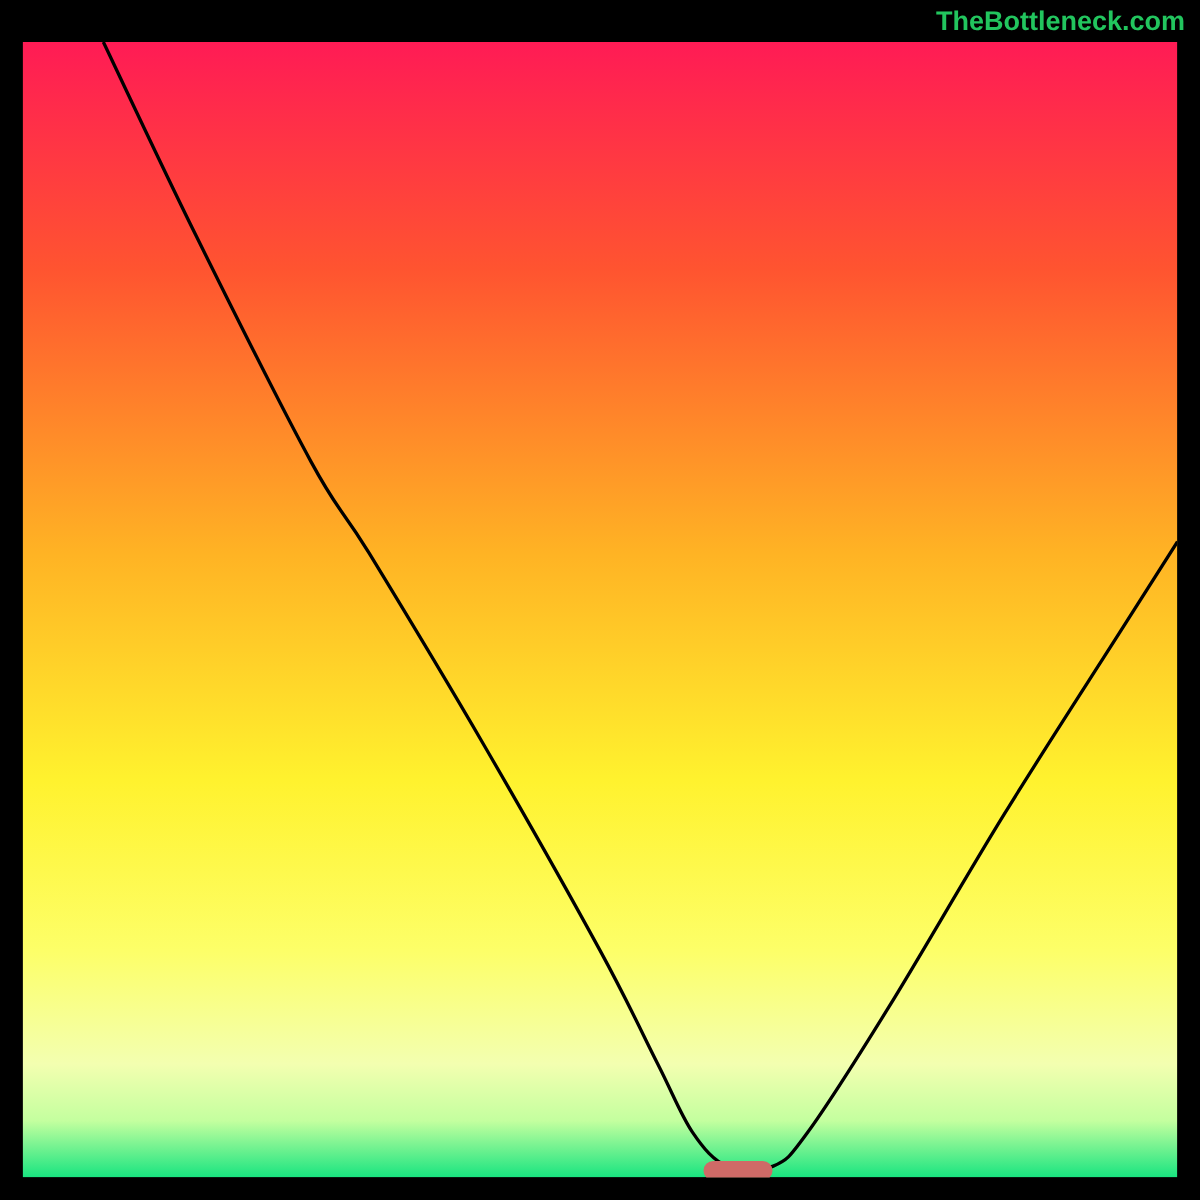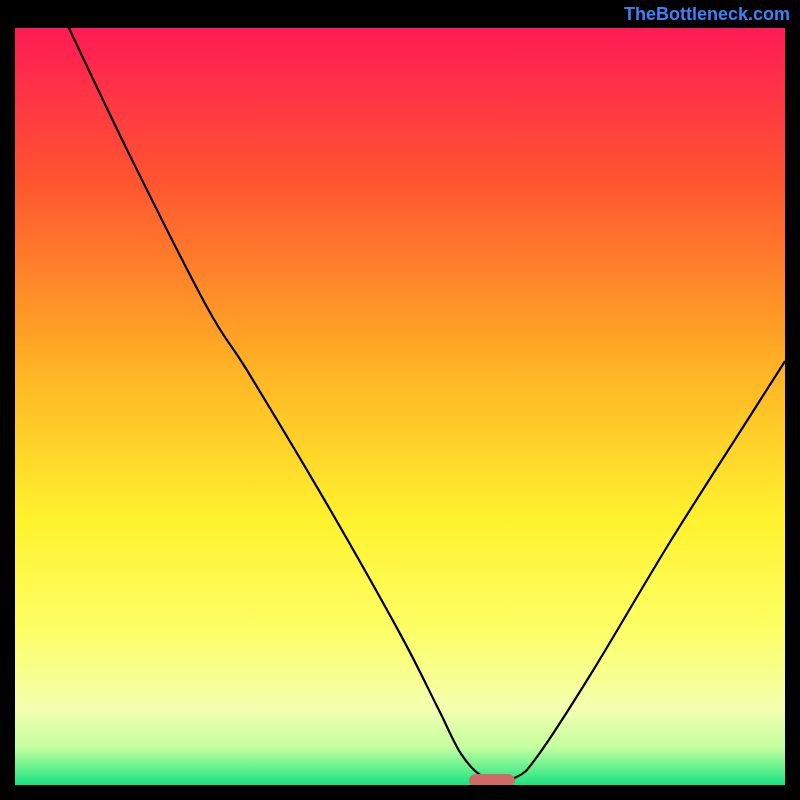--- a/index.html
+++ b/index.html
@@ -8,21 +8,21 @@
     height: 800px;
     background: #000;
     position: relative;
     font-family: Arial, sans-serif;
     overflow: hidden;
   }
   .watermark {
     position: absolute;
     top: 4px;
     right: 10px;
-    color: #3b82f6;
+    color: #22c55e;
     font-size: 18px;
     font-weight: bold;
     z-index: 10;
   }
   .plot-area {
     position: absolute;
     top: 28px;
     left: 15px;
     width: 770px;
     height: 757px;

